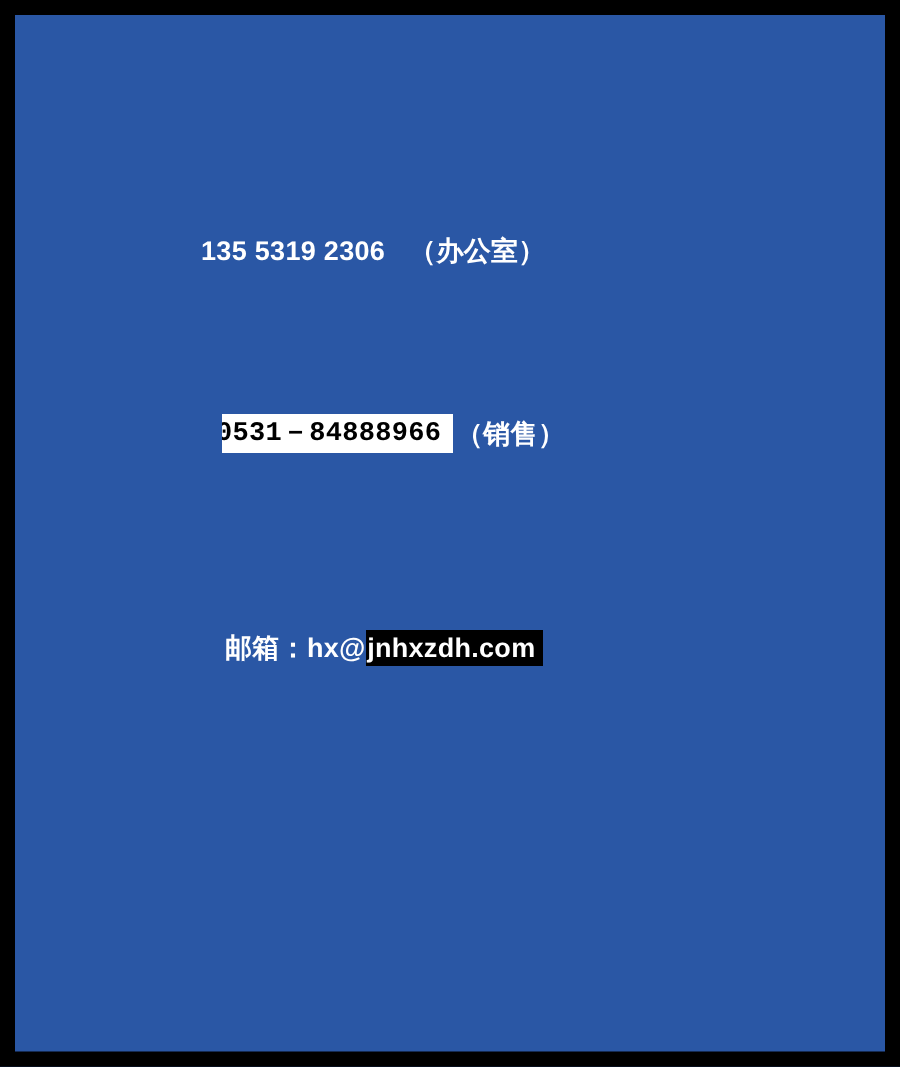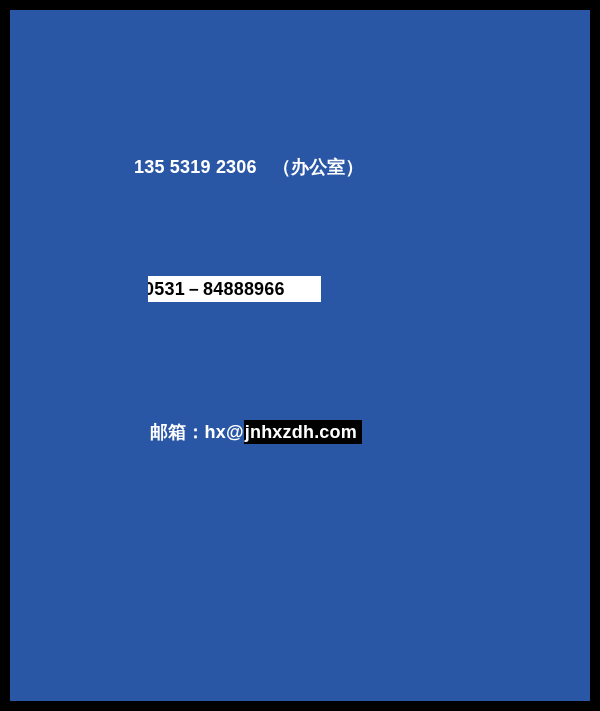--- a/index.html
+++ b/index.html
@@ -30,24 +30,25 @@
     letter-spacing: 0.2px;
   }
   .line-office { left: 124px; top: 133px; margin-top: 12px; }
   .office-label { margin-left: 16px; }
 
   .line-sales { left: 138px; top: 266px; display: flex; align-items: center; }
   .highlight-white {
     display: inline-block;
     background: #ffffff;
     color: #000000;
-    width: 173px; height: 26px;
+    width: 154px; height: 26px;
     line-height: 26px;
     overflow: hidden;
     padding-left: 6px;
+    font-family: Liberation Mono, monospace;
   }
   .clip-left { display: inline-block; margin-left: -10px; }
   .sales-label { margin-left: 2px; }
 
   .line-email { left: 140px; top: 410px; }
   .highlight-black {
     background: #000000;
     padding: 2px 5px 2px 1px;
   }
 
@@ -58,20 +59,21 @@
 
 <div class="screen">
   <div class="content">
 
     <div class="line line-office">
       <span>135 5319 2306</span><span class="office-label">（办公室）</span>
     </div>
 
     <div class="line line-sales">
       <span class="highlight-white"><span class="clip-left">0531－84888966</span></span>
+        <span class="sales-label">（销售）</span>
     </div>
 
     <div class="line line-email">
       <span>邮箱：hx@</span><span class="highlight-black">jnhxzdh.com</span>
     </div>
 
 
   </div>
 </div>
 

